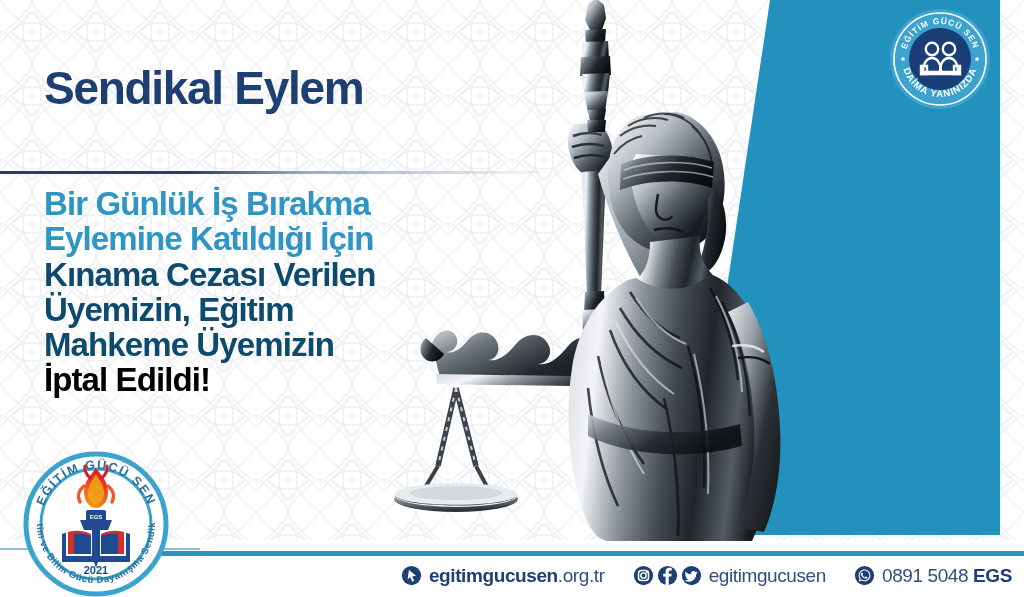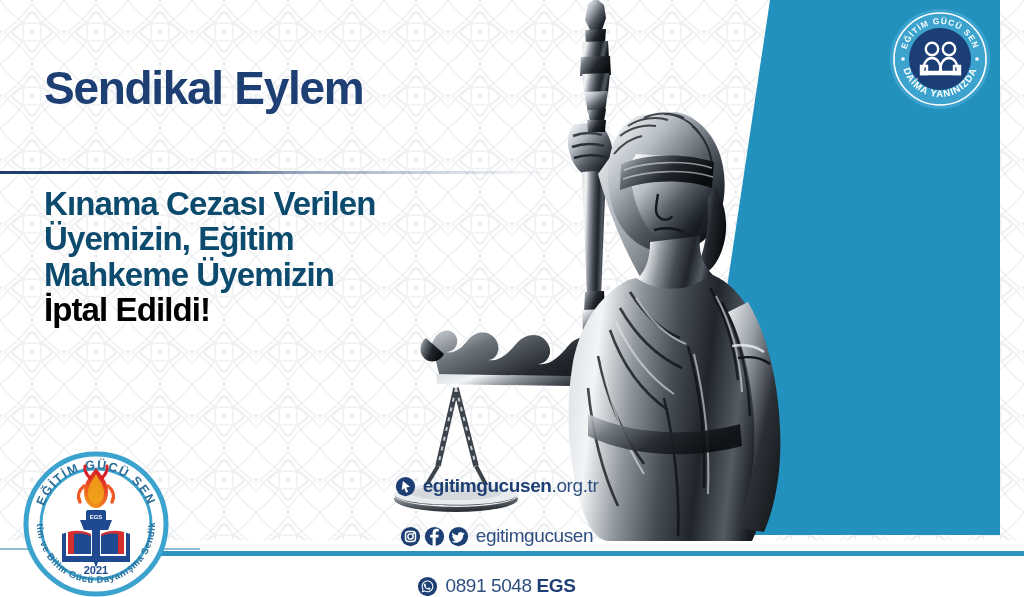--- a/index.html
+++ b/index.html
@@ -85,21 +85,21 @@
 
   
   .badge-tr{
     position:absolute;left:889px;top:8px;width:102px;height:102px;
   }
 
   
   .footer{
     position:absolute;left:0;top:554px;width:1024px;height:43px;
     display:flex;align-items:center;justify-content:flex-end;
-    gap:28px;padding-right:31px;box-sizing:border-box;flex-direction:column;
+    gap:28px;padding-right:12px;box-sizing:border-box;
   }
   .f-group{display:flex;align-items:center;gap:7px;}
   .f-icons{display:flex;align-items:center;gap:3px;}
   .f-text{
     font-size:19px;color:#1d3f73;letter-spacing:-.4px;white-space:nowrap;
   }
   .f-strong{font-weight:bold;}
   .f-reg{font-weight:normal;color:#2f4f80;}
   svg{display:block;}
 </style>
@@ -310,20 +310,22 @@
     <path d="M346 362 C358 360 370 362 378 368" fill="none" stroke="#10141a" stroke-width="2.4"></path>
   </svg>
 
   <div class="headline">
     <div class="hl-line hl-1">Sendikal Eylem</div>
   </div>
 
   <div class="divider"></div>
 
   <div class="bodycopy">
+    <div class="bc-line c-teal">Bir Günlük İş Bırakma</div>
+    <div class="bc-line c-teal">Eylemine Katıldığı İçin</div>
     <div class="bc-line c-navy">Kınama Cezası Verilen</div>
     <div class="bc-line c-navy">Üyemizin, Eğitim</div>
     <div class="bc-line c-navy">Mahkeme Üyemizin</div>
     <div class="bc-line c-red">İptal Edildi!</div>
   </div>
 
   <div class="bottom-rule-thin"></div>
   <div class="bottom-rule"></div>
 
   <svg class="logo-main" viewBox="0 0 148 148">

